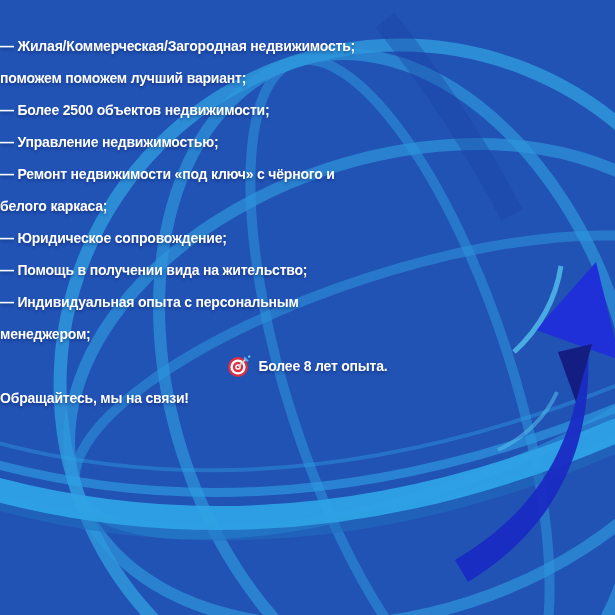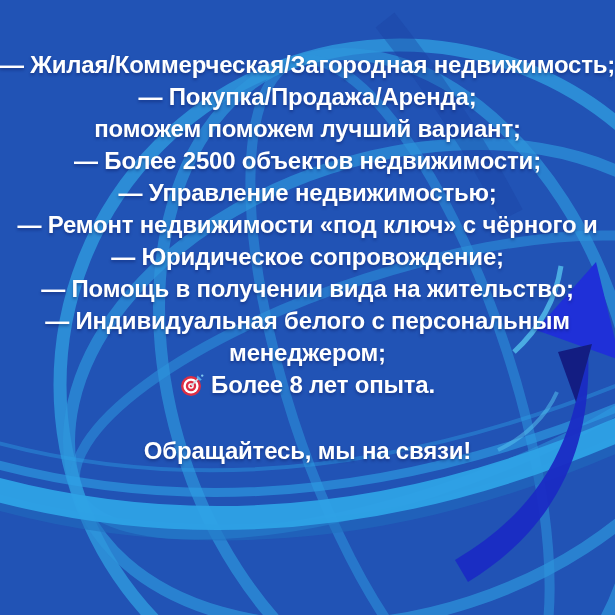--- a/index.html
+++ b/index.html
@@ -18,45 +18,44 @@
   .bg-graphic {
     position: absolute;
     inset: 0;
     width: 615px;
     height: 615px;
     display: block;
   }
   .content {
     position: absolute;
     inset: 0;
-    padding-top: 49px;
-    text-align: center;
+    padding-top: 30px;
+    text-align: left;
     color: #ffffff;
     font-weight: 700;
-    font-size: 24px;
+    font-size: 14px;
     line-height: 32px;
     letter-spacing: -0.2px;
     text-shadow: 0 2px 3px rgba(10, 25, 90, 0.45);
   }
   .line {
     white-space: nowrap;
   }
   .exp-line {
     display: flex;
     align-items: center;
     justify-content: center;
     gap: 7px;
   }
   .target-icon {
     display: inline-flex;
     width: 24px;
     height: 24px;
   }
   .closing-line {
-    margin-top: 34px;
   }
 </style>
 </head>
 <body>
 
 <div class="poster">
 
   <svg class="bg-graphic" viewBox="0 0 615 615" aria-hidden="true">
 
     <g fill="none" stroke="#2E96DC">
@@ -82,28 +81,28 @@
       <path d="M 455 560 C 548 505 582 430 586 322 C 598 432 566 522 468 582 Z" fill="#1A2BC4" opacity="0.95"></path>
       <polygon points="596,262 620,360 536,330" fill="#1F30D8"></polygon>
       <polygon points="558,352 592,344 576,402" fill="#131D82"></polygon>
       <path d="M 514 352 C 540 328 556 298 561 266" stroke="#58C8F2" stroke-width="5" fill="none" opacity="0.75"></path>
       <path d="M 498 450 C 524 438 546 417 557 392" stroke="#58C8F2" stroke-width="4" fill="none" opacity="0.5"></path>
     </g>
   </svg>
 
   <div class="content">
     <div class="line">— Жилая/Коммерческая/Загородная недвижимость;</div>
-    <div class="line">— Покупка/Продажа/Аренда;</div>
     <div class="line">поможем поможем лучший вариант;</div>
     <div class="line">— Более 2500 объектов недвижимости;</div>
     <div class="line">— Управление недвижимостью;</div>
     <div class="line">— Ремонт недвижимости «под ключ» с чёрного и</div>
+    <div class="line">белого каркаса;</div>
     <div class="line">— Юридическое сопровождение;</div>
     <div class="line">— Помощь в получении вида на жительство;</div>
-    <div class="line">— Индивидуальная белого с персональным</div>
+    <div class="line">— Индивидуальная опыта с персональным</div>
     <div class="line">менеджером;</div>
 
     <div class="line exp-line">
       <span class="target-icon">
         <svg viewBox="0 0 24 24" width="24" height="24" aria-hidden="true">
           <circle cx="11" cy="13" r="10" fill="#DD2E44"></circle>
           <circle cx="11" cy="13" r="7.6" fill="#FFFFFF"></circle>
           <circle cx="11" cy="13" r="5.2" fill="#DD2E44"></circle>
           <circle cx="11" cy="13" r="2.8" fill="#FFFFFF"></circle>
           <circle cx="11" cy="13" r="1.3" fill="#DD2E44"></circle>

